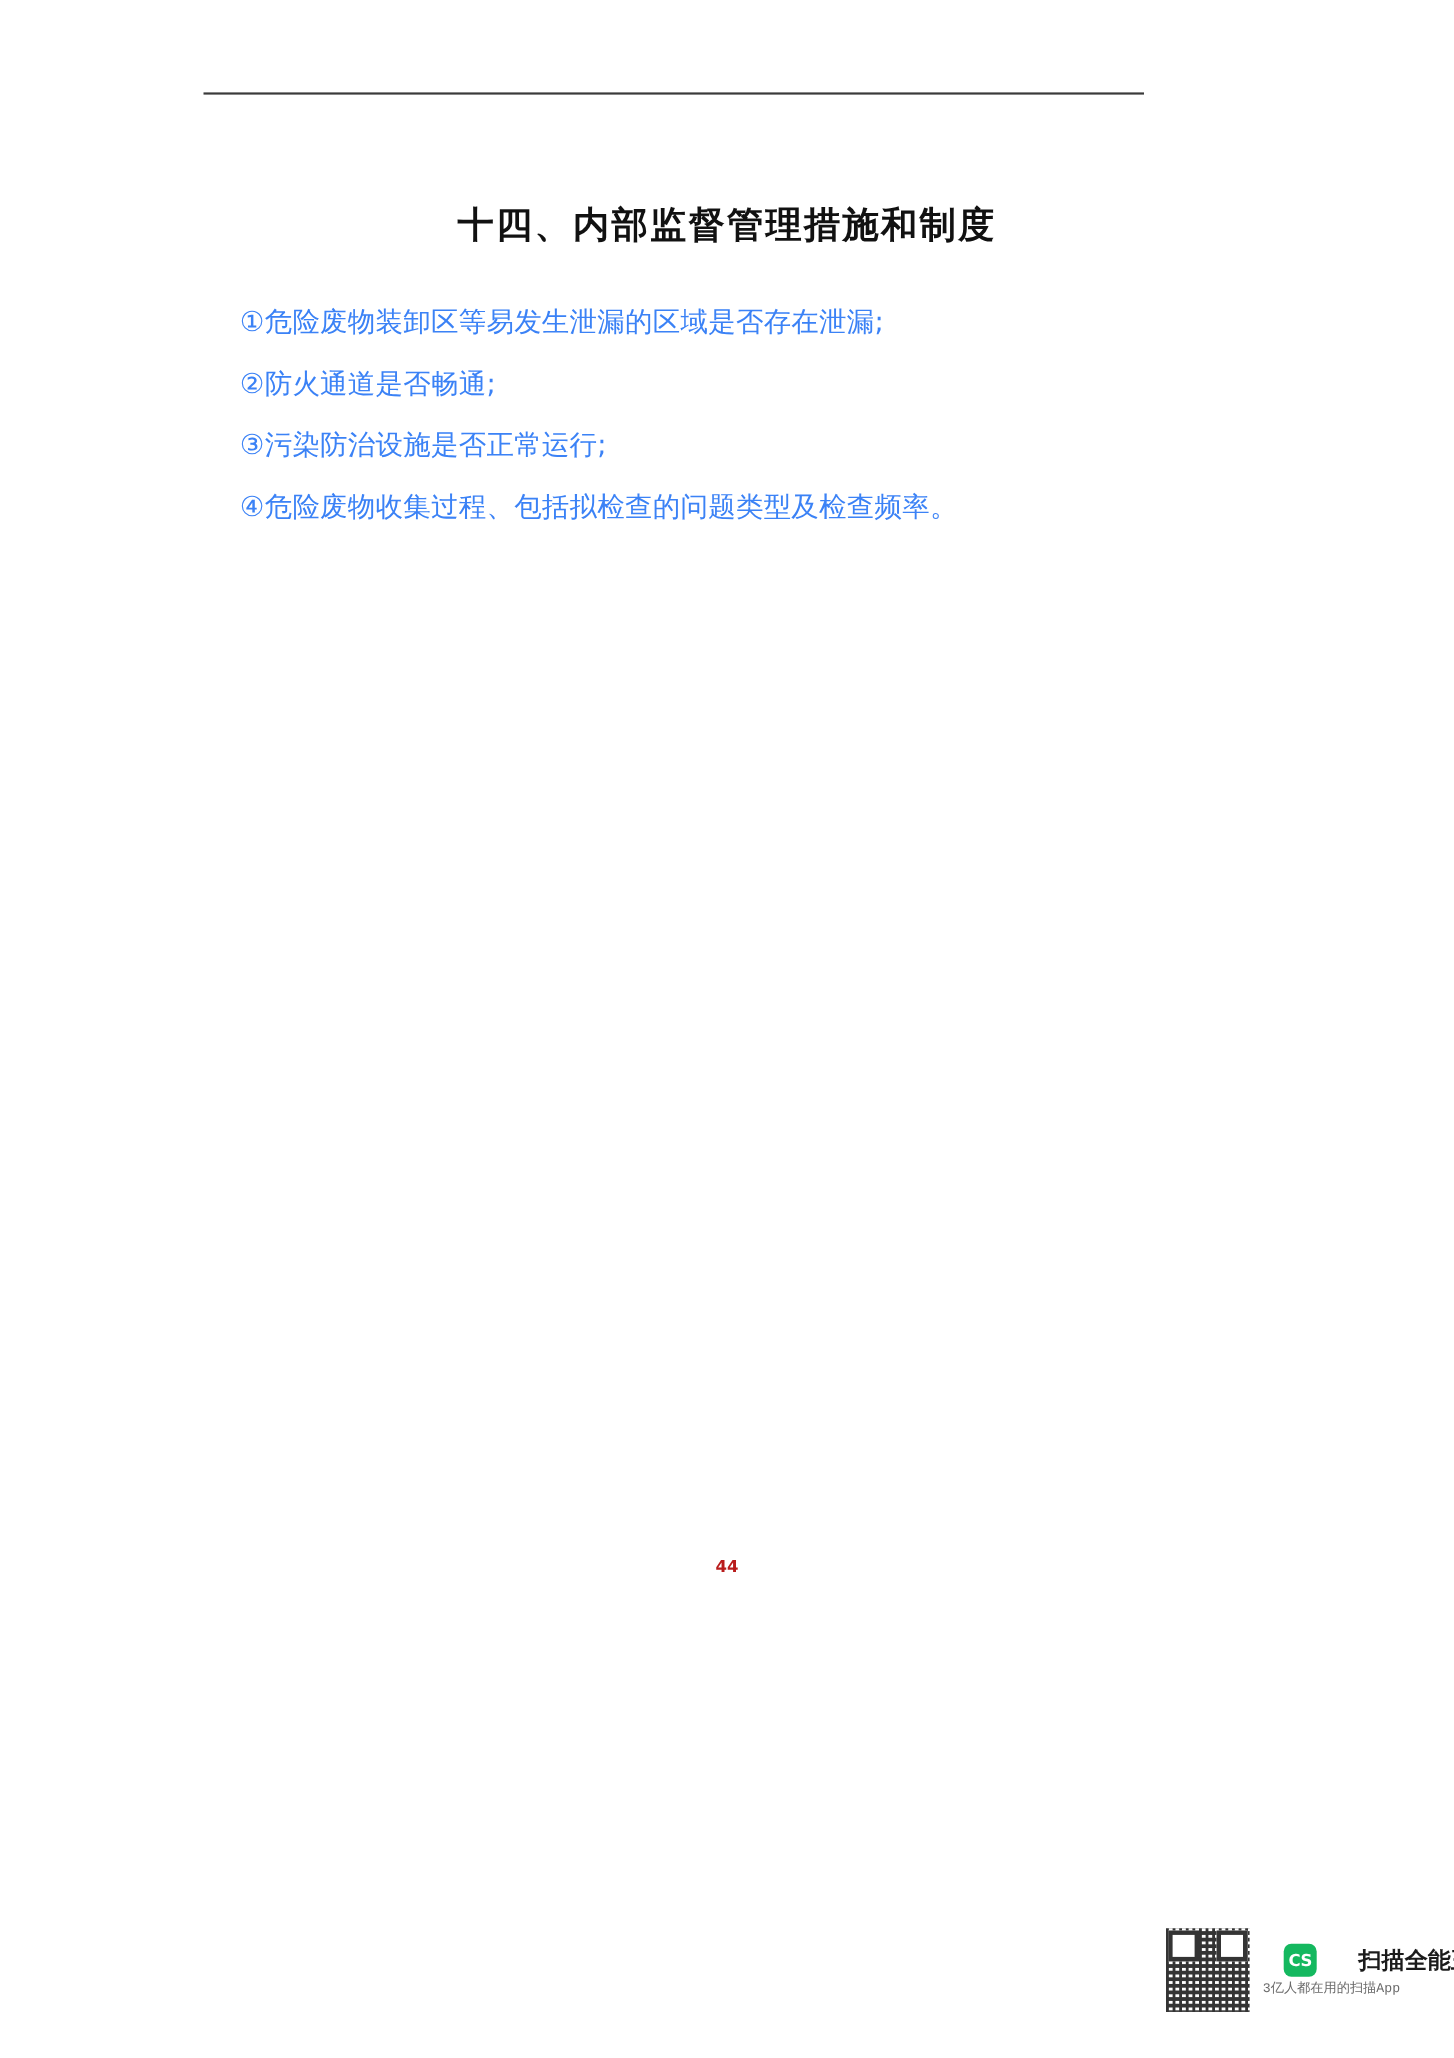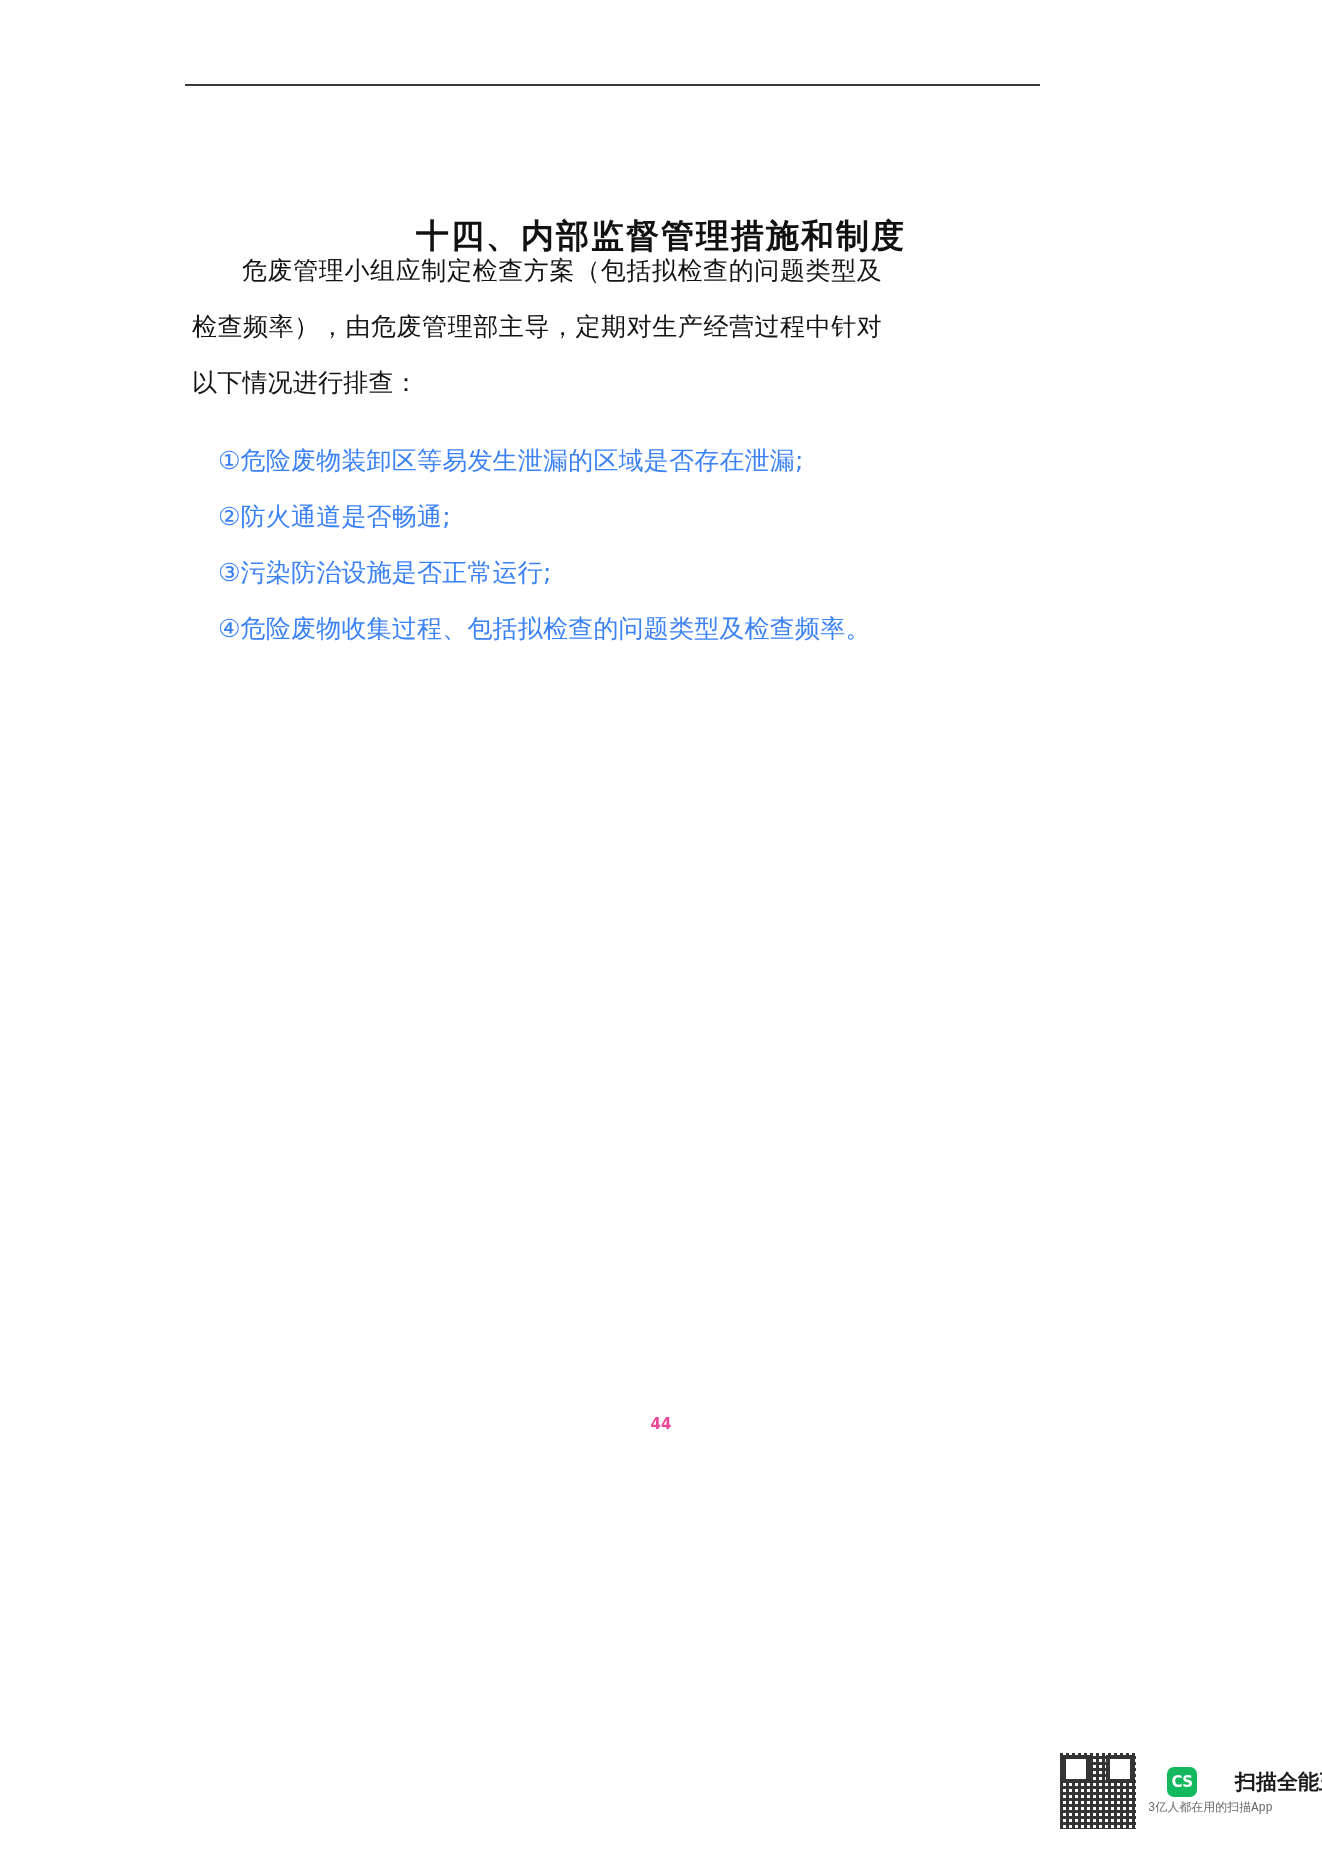--- a/index.html
+++ b/index.html
@@ -47,21 +47,20 @@
     position: absolute;
     top: 182px;
     left: 0;
     width: 1322px;
     text-align: center;
     font-family: "DejaVu Sans", "Liberation Sans", sans-serif;
     font-weight: bold;
     font-size: 33px;
     letter-spacing: 2px;
     color: #111;
-    margin-top: 32px;
   }
 
   
   .body-block {
     position: absolute;
     top: 243px;
     left: 192px;
     width: 690px;
   }
   .para {
@@ -90,21 +89,21 @@
   
   .page-number {
     position: absolute;
     top: 1415px;
     left: 0;
     width: 1322px;
     text-align: center;
     font-family: "DejaVu Sans", "Liberation Sans", sans-serif;
     font-size: 15px;
     font-weight: bold;
-    color: #ec4899;
+    color: #b91c1c;
   }
 
   
   .watermark {
     position: absolute;
     left: 1060px;
     top: 1745px;
     width: 240px;
     height: 92px;
     display: flex;
@@ -166,21 +165,20 @@
 
 <div class="page">
 
   <div class="header">
     <div class="header-rule"></div>
   </div>
 
   <div class="doc-title">十四、内部监督管理措施和制度</div>
 
   <div class="body-block">
-    <div class="para">危废管理小组应制定检查方案（包括拟检查的问题类型及检查频率），由危废管理部主导，定期对生产经营过程中针对以下情况进行排查：</div>
 
     <div class="list">
       <div class="list-item">①危险废物装卸区等易发生泄漏的区域是否存在泄漏;</div>
       <div class="list-item">②防火通道是否畅通;</div>
       <div class="list-item">③污染防治设施是否正常运行;</div>
       <div class="list-item">④危险废物收集过程、包括拟检查的问题类型及检查频率。</div>
     </div>
   </div>
 
   <div class="page-number">44</div>

